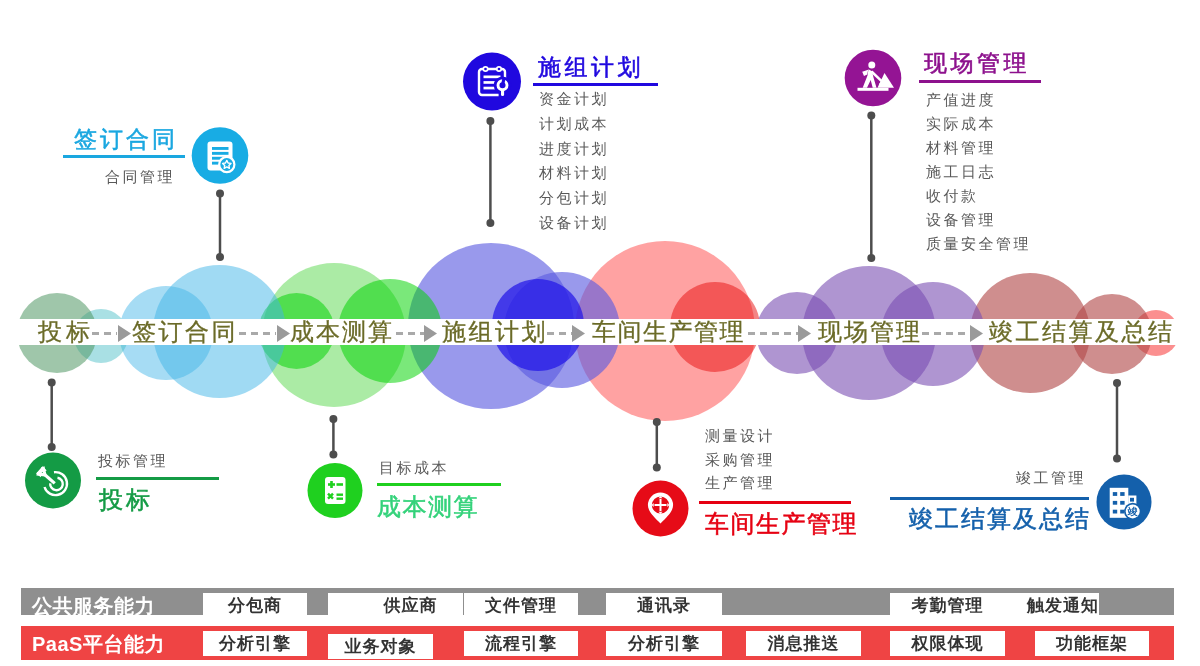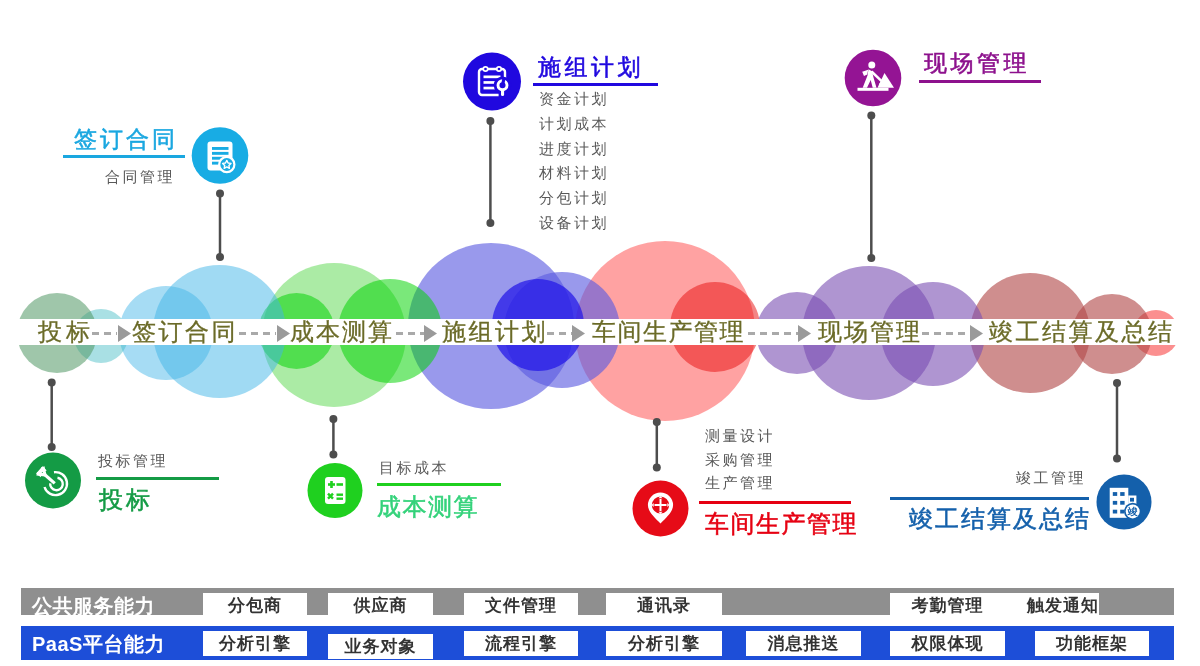--- a/index.html
+++ b/index.html
@@ -194,48 +194,49 @@
 <div class="abs title" style="left:74px;top:124px;font-size:23px;color:#1aa7e0;letter-spacing:3px;">签订合同</div>
 <div class="uline" style="left:63px;top:155px;width:122px;background:#1aa7e0;"></div>
 <div class="abs gtxt" style="left:105px;top:168px;">合同管理</div>
 
 <div class="abs title" style="left:538px;top:52px;font-size:23px;color:#2008df;letter-spacing:3.5px;">施组计划</div>
 <div class="uline" style="left:533px;top:83px;width:125px;background:#2008df;"></div>
 <div class="abs gtxt" style="left:539px;top:87px;line-height:24.8px;">资金计划<br>计划成本<br>进度计划<br>材料计划<br>分包计划<br>设备计划</div>
 
 <div class="abs title" style="left:924px;top:48px;font-size:23px;color:#8d118d;letter-spacing:3.5px;">现场管理</div>
 <div class="uline" style="left:919px;top:80px;width:122px;background:#8d118d;"></div>
+<div class="abs gtxt" style="left:926px;top:88px;line-height:24px;">产值进度<br>实际成本<br>材料管理<br>施工日志<br>收付款<br>设备管理<br>质量安全管理</div>
 
 <div class="abs gtxt" style="left:98px;top:452px;">投标管理</div>
 <div class="uline" style="left:96px;top:477px;width:123px;background:#149b45;"></div>
 <div class="abs title" style="left:99px;top:484px;font-size:24px;color:#149b45;letter-spacing:3px;">投标</div>
 
 <div class="abs gtxt" style="left:379px;top:459px;">目标成本</div>
 <div class="uline" style="left:377px;top:483px;width:124px;background:#1fd01f;"></div>
 <div class="abs title" style="left:377px;top:491px;font-size:24px;color:#33d27a;letter-spacing:1.5px;">成本测算</div>
 
 <div class="abs gtxt" style="left:705px;top:424px;line-height:23.7px;">测量设计<br>采购管理<br>生产管理</div>
 <div class="uline" style="left:699px;top:501px;width:152px;background:#e60012;"></div>
 <div class="abs title" style="left:705px;top:508px;font-size:24px;color:#e60012;letter-spacing:1.5px;">车间生产管理</div>
 
 <div class="abs gtxt" style="left:1016px;top:469px;">竣工管理</div>
 <div class="uline" style="left:890px;top:497px;width:199px;background:#1460ab;"></div>
 <div class="abs title" style="left:909px;top:503px;font-size:24px;color:#1460ab;letter-spacing:2px;">竣工结算及总结</div>
 
 <div class="bar" style="top:588px;height:27px;background:#8f8f8f;">
   <div class="barlabel" style="top:5px;">公共服务能力</div>
   <div class="wbox" style="left:182px;top:4.5px;width:104px;height:25px;line-height:25px;">分包商</div>
-  <div class="wbox" style="left:307px;top:4.5px;width:105px;height:25px;line-height:25px;">供应商</div>
+  <div class="wbox" style="left:307px;top:4.5px;width:105px;height:25px;line-height:25px;padding-left:30px;">供应商</div>
   <div class="wbox" style="left:443px;top:4.5px;width:114px;height:25px;line-height:25px;">文件管理</div>
   <div class="wbox" style="left:585px;top:4.5px;width:116px;height:25px;line-height:25px;">通讯录</div>
   <div class="wbox" style="left:725px;top:4.5px;width:115px;height:25px;line-height:25px;margin-top:32px;">沟通IM</div>
   <div class="wbox" style="left:869px;top:4.5px;width:115px;height:25px;line-height:25px;">考勤管理</div>
   <div class="wbox" style="left:964px;top:4.5px;width:114px;height:25px;line-height:25px;text-align:right;">触发通知</div>
 </div>
-<div class="bar" style="top:626px;height:34px;background:#1d4ed8;">
+<div class="bar" style="top:626px;height:34px;background:#ef4444;">
   <div class="barlabel" style="top:5px;">PaaS平台能力</div>
   <div class="wbox" style="left:182px;top:4.5px;width:104px;height:25px;line-height:25px;">分析引擎</div>
   <div class="wbox" style="left:307px;top:8px;width:105px;height:25px;line-height:25px;">业务对象</div>
   <div class="wbox" style="left:443px;top:4.5px;width:114px;height:25px;line-height:25px;">流程引擎</div>
   <div class="wbox" style="left:585px;top:4.5px;width:116px;height:25px;line-height:25px;">分析引擎</div>
   <div class="wbox" style="left:725px;top:4.5px;width:115px;height:25px;line-height:25px;">消息推送</div>
   <div class="wbox" style="left:869px;top:4.5px;width:115px;height:25px;line-height:25px;">权限体现</div>
   <div class="wbox" style="left:1014px;top:4.5px;width:114px;height:25px;line-height:25px;">功能框架</div>
 </div>
 </div>

